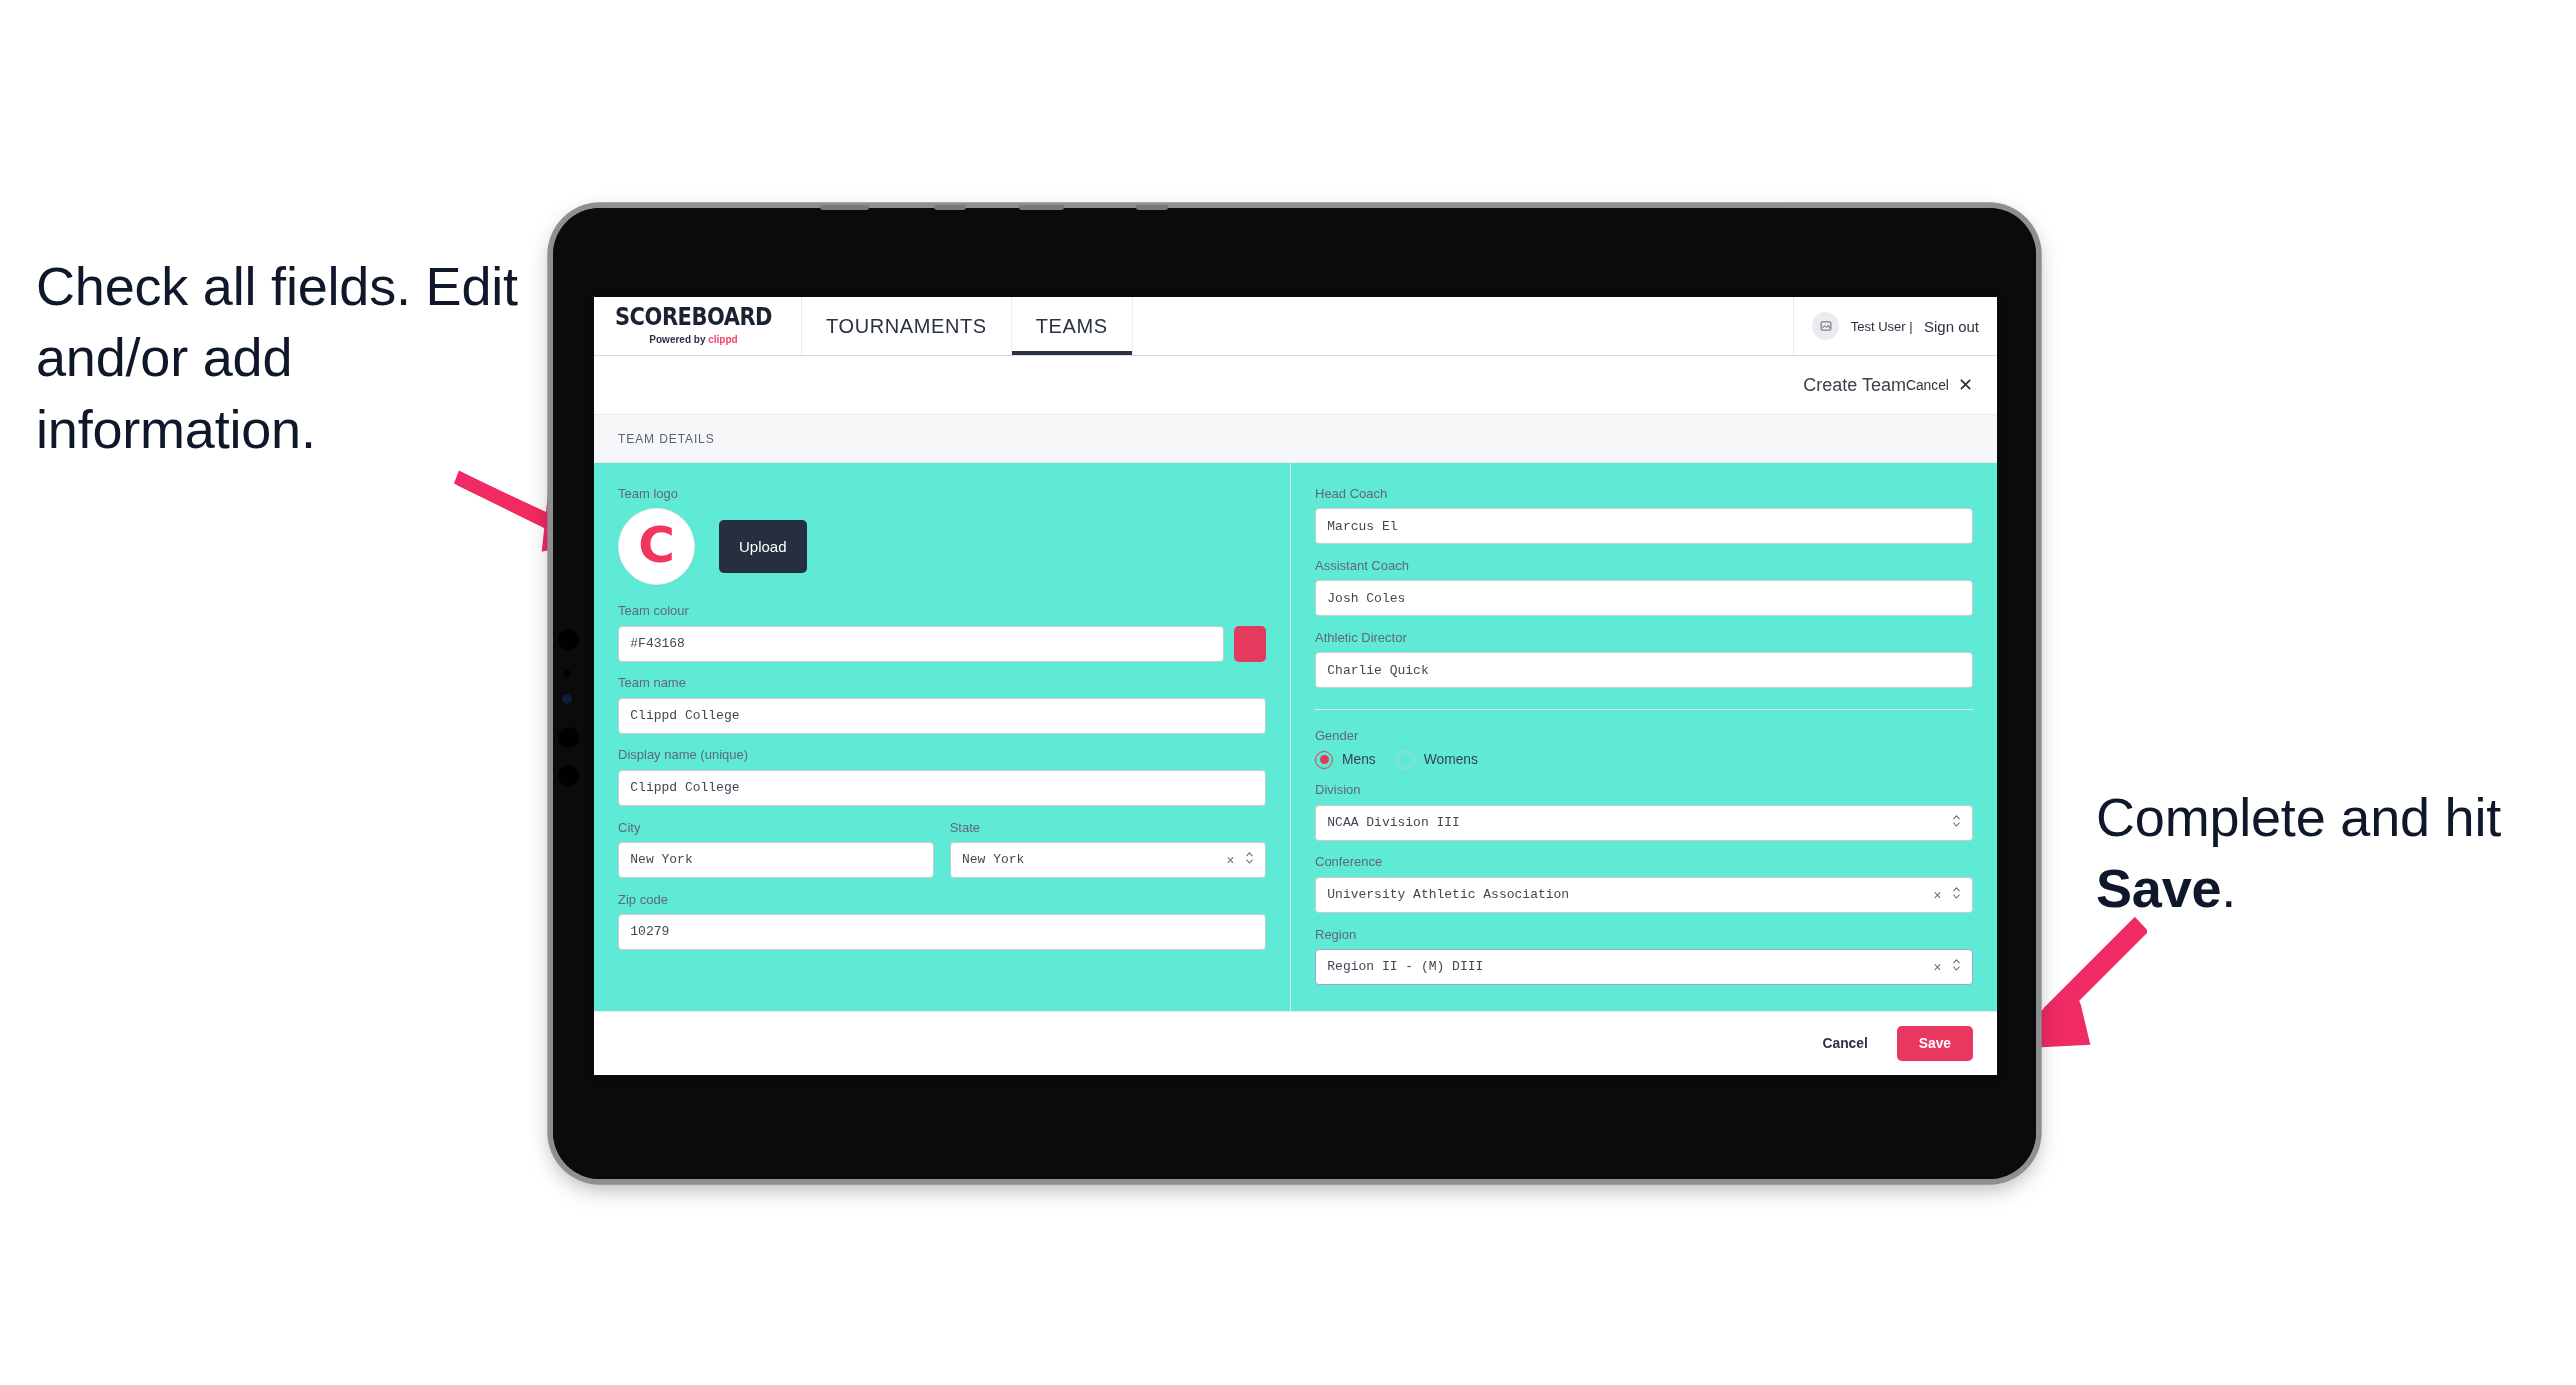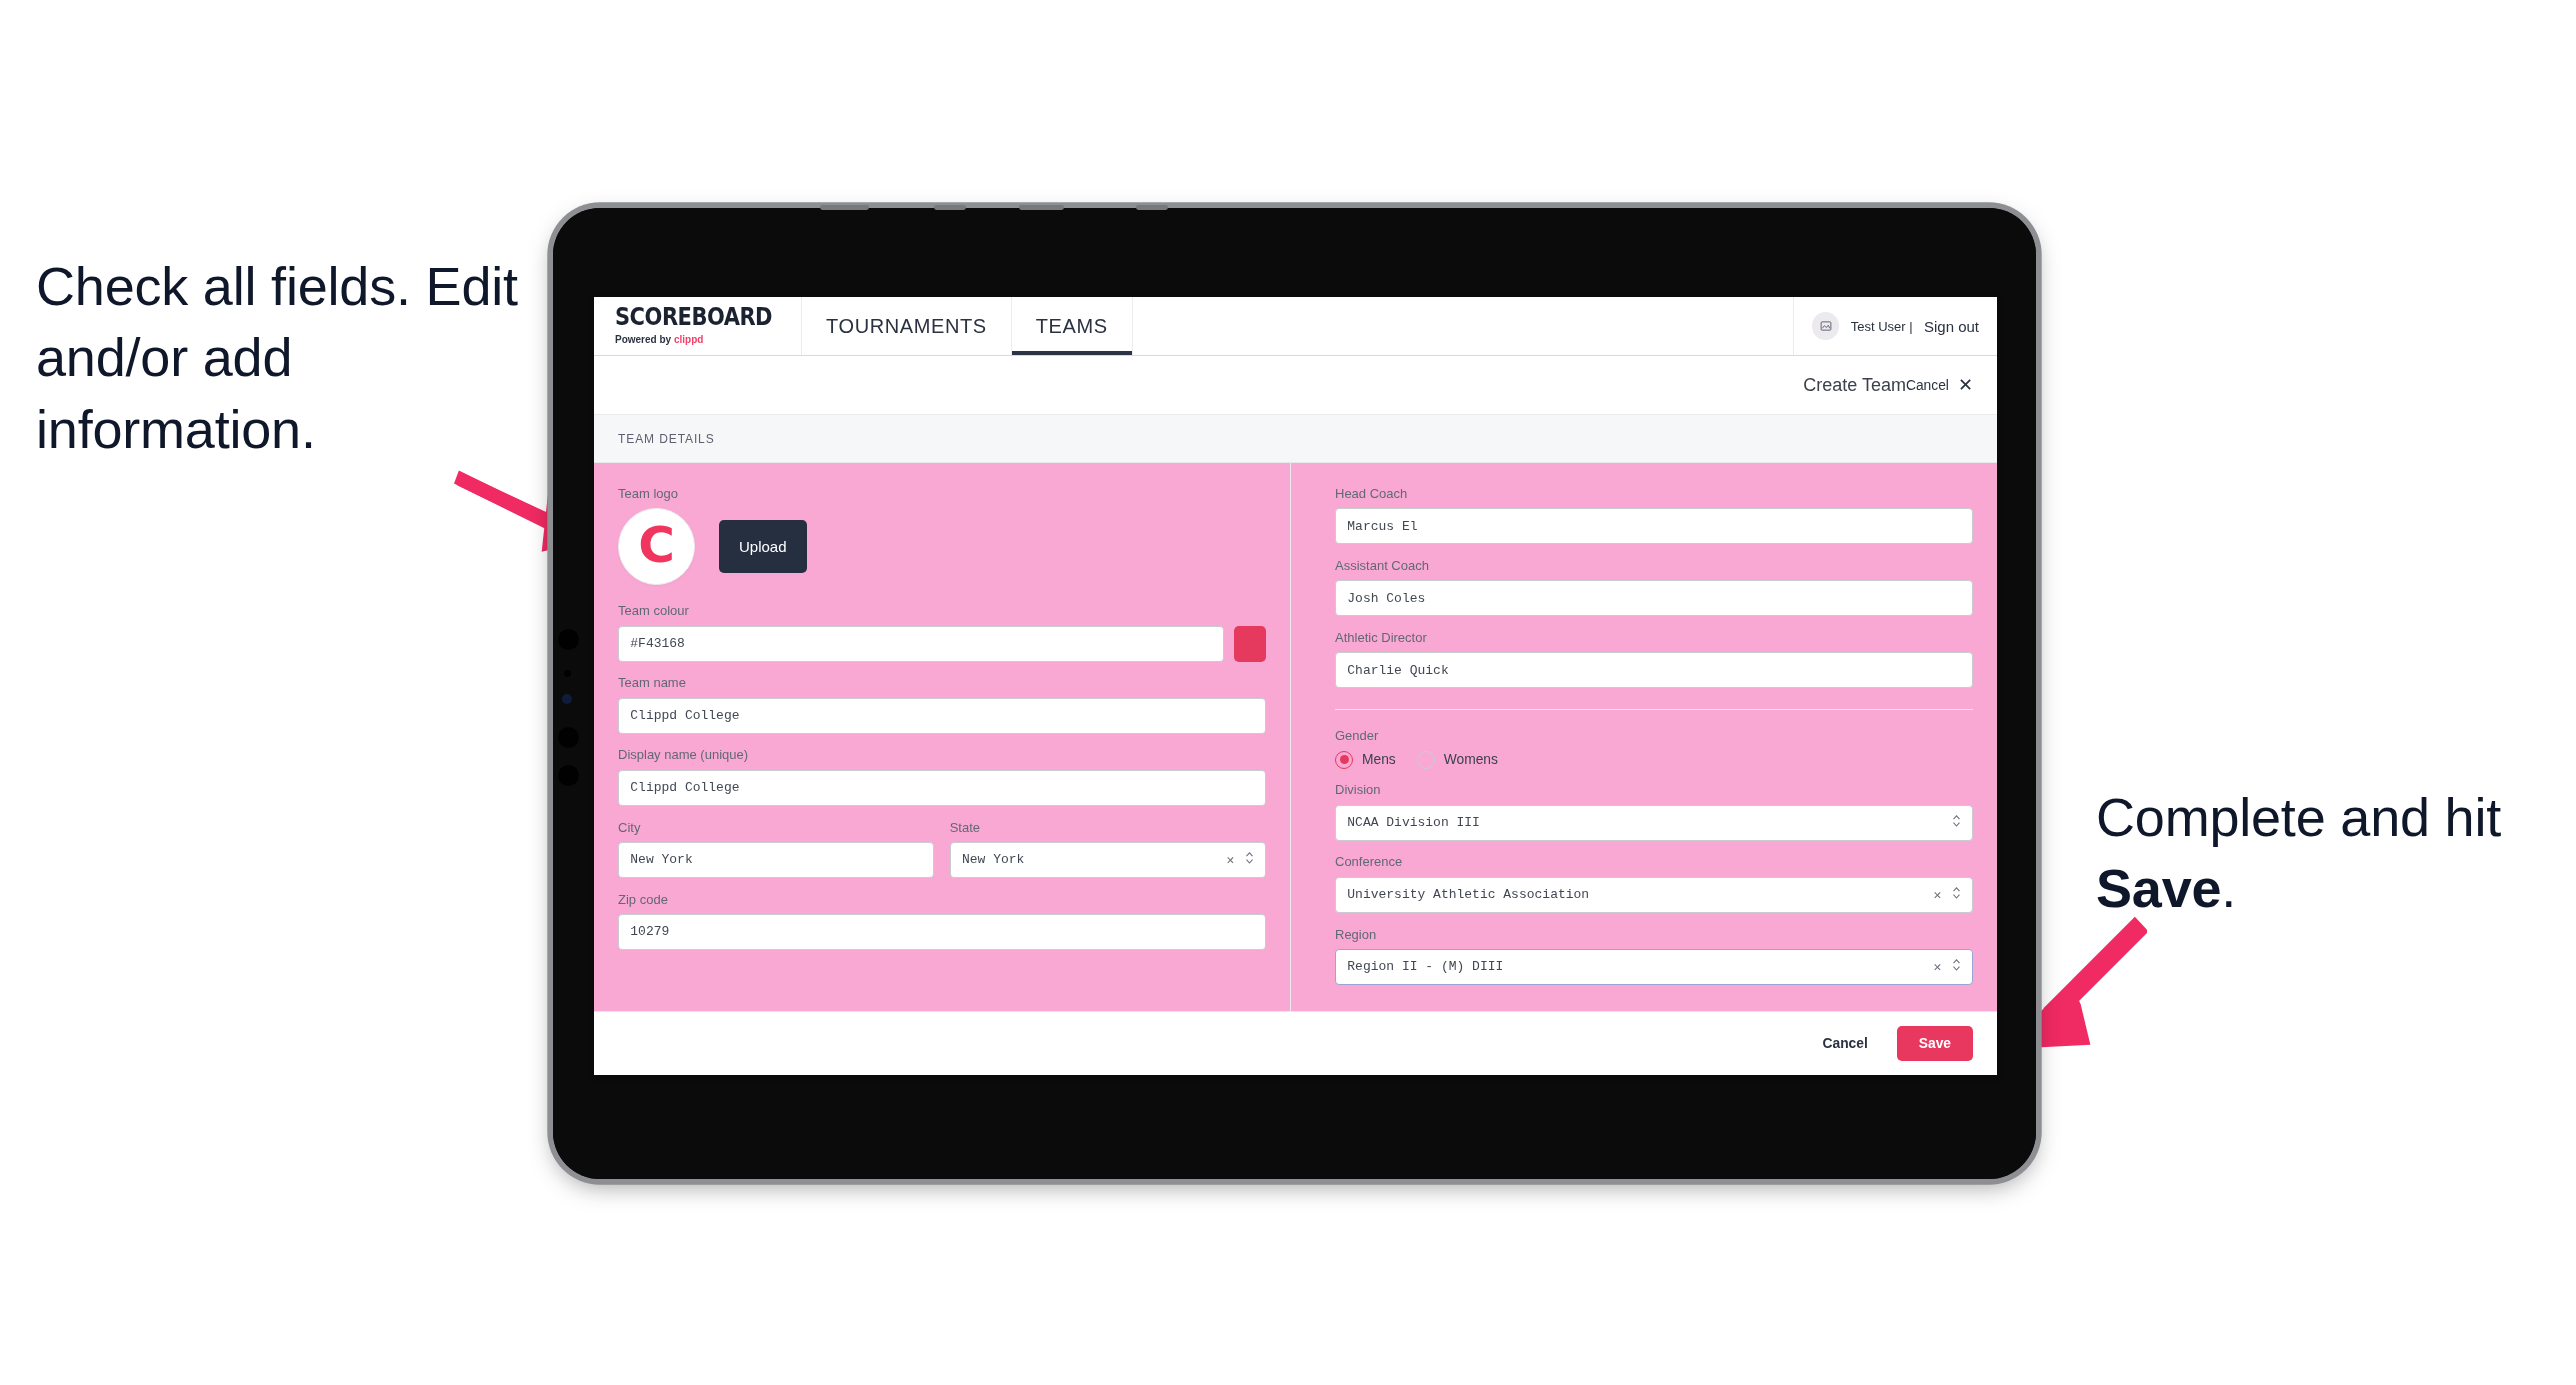--- a/index.html
+++ b/index.html
@@ -60,20 +60,21 @@
     height:58px; min-height:58px;
     background:#fff;
     border-bottom:1.6px solid #d8d9dc;
     display:flex; align-items:stretch;
     position:relative;
   }
   #brand{
     display:flex;flex-direction:column;justify-content:center;
     padding:0 29px 0 21px;
     border-right:0.8px solid #ececee;
+    align-items:center;
   }
   #brand-title{
     font-family:"DejaVu Sans", sans-serif;
     font-weight:700;font-size:21px;letter-spacing:-0.5px;
     color:#1b2230;line-height:1;
     transform:scaleY(1.18);transform-origin:left center;
   }
   #brand-sub{
     font-size:10px;color:#2b3240;margin-top:5.7px;font-weight:600;
   }
@@ -114,21 +115,21 @@
   #section-bar{
     height:47px;min-height:47px;
     background:#f6f7f8;
     border-bottom:0.8px solid #e8e9eb;
     display:flex;align-items:center;
     padding:0 24px;
     font-size:12px;letter-spacing:0.9px;color:#5b6170;
   }
 
   
-  #form-body{flex:1;display:flex;background:#f9a8d4;min-height:0;gap:20px;}
+  #form-body{flex:1;display:flex;background:#5eead4;min-height:0;}
   #col-left{width:697px;padding:23px 24px 0 24px;box-sizing:border-box;border-right:0.8px solid #e8e9eb;}
   #col-right{flex:1;padding:23px 24px 0 24px;box-sizing:border-box;}
 
   .fld{margin-bottom:13.8px;}
   .lbl{font-size:13px;color:#626873;margin-bottom:7.3px;display:block;}
   .inp{
     width:100%;box-sizing:border-box;
     height:36px;
     border:0.8px solid #c9cbd0;border-radius:4px;
     background:#fff;

